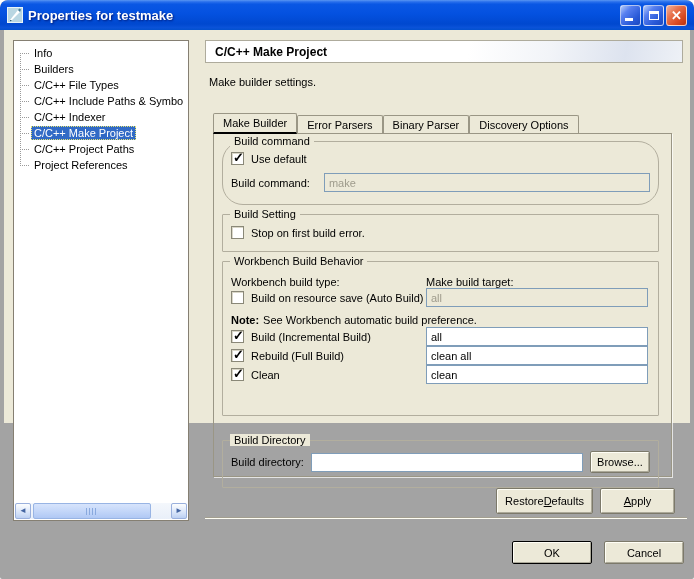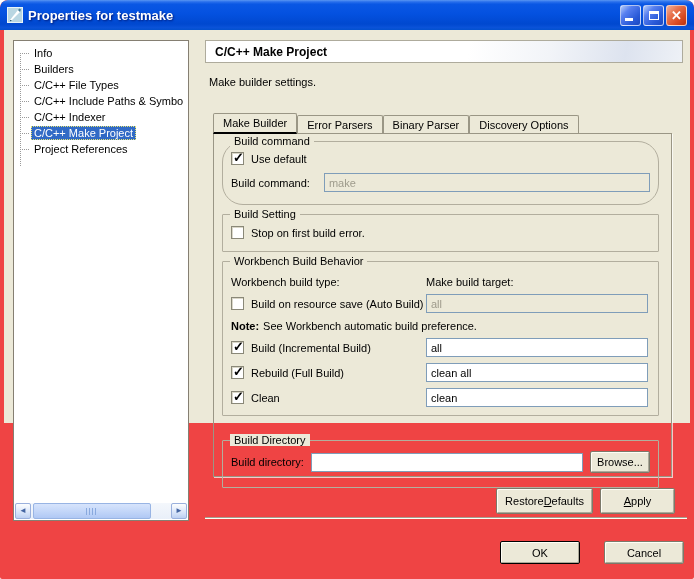--- a/index.html
+++ b/index.html
@@ -1,20 +1,20 @@
 <!DOCTYPE html>
 <html><head>
 <meta charset="utf-8">
 <style>
   * { box-sizing: border-box; margin: 0; padding: 0; }
   html,body { width:694px; height:579px; }
   body { font-family:"Liberation Sans", sans-serif; font-size:11px; color:#000; }
 
   .window { position:relative; width:694px; height:579px;
-            background:#ef4444; border-radius:8px 8px 2px 2px; overflow:hidden;text-decoration:underline; }
+            background:#a3a3a3; border-radius:8px 8px 2px 2px; overflow:hidden;text-decoration:underline; }
 
   
   .titlebar { position:absolute; left:0; top:0; width:100%; height:30px;
     background:linear-gradient(to bottom,#5a96f2 0%,#2a70ec 6%,#0a57e4 14%,#0451e0 46%,#0048cf 80%,#0a52d8 92%,#0351ce 100%);
     border-radius:7px 7px 0 0; display:flex; align-items:center; padding:0 7px; }
   .app-icon { width:16px; height:16px; margin-right:5px; flex:none; }
   .title-text { color:#fff; font-weight:bold; font-size:13px; text-shadow:1px 1px 2px rgba(0,10,90,.75); }
   .win-btns { margin-left:auto; display:flex; gap:2px; }
   .wbtn { width:21px; height:21px; border-radius:3px; border:1px solid rgba(255,255,255,.65);
           position:relative; cursor:default; }
@@ -90,21 +90,21 @@
   .g1 .row1 { margin-top:10px; }
   .g1 .row2 { margin-top:8px; }
   .g1 .row2 input { flex:1; margin-left:14px; }
 
   .g2 { margin-top:9px; height:38px; }
   .g2 .row1 { margin-top:11px; }
 
   .g3 { margin-top:9px; height:155px; }
   .g3 .labels { margin-top:14px; display:flex; }
   .g3 .labels span:first-child { width:195px; }
-  .g3 .wrow { margin-top:6px; height:19px; }
+  .g3 .wrow { height:19px; }
   .g3 .wcol { width:195px; display:flex; align-items:center; flex:none; }
   .g3 .wrow input { flex:1; margin-right:2px; }
   .g3 .note { margin-top:7px; margin-bottom:1px; }
   .g3 .note b { font-weight:bold; }
   .g3 .note span { margin-left:4px; }
 
   .g4 { margin-top:24px; height:48px; }
   .g4 .row1 { margin-top:10px; }
   .g4 .row1 .flabel { width:80px; flex:none; }
   .g4 input { flex:1; }
@@ -115,21 +115,21 @@
          box-shadow:inset 1px 1px 0 #fffef6, inset -1px -1px 0 #aca999;
          display:inline-flex; align-items:center; justify-content:center; }
   .btn.default { border-color:#000; box-shadow:inset 1px 1px 0 #fffef6, inset -1px -1px 0 #aca999, inset 0 0 0 1px #e6e3d2; }
   .accel { text-decoration:underline; }
   .browse-btn { width:60px; height:22px; margin-left:7px; flex:none; }
 
   .apply-row { position:absolute; top:458px; right:15px; display:flex; gap:7px; }
   .apply-row .btn { min-width:75px; padding:12px 8px; }
   .sep { position:absolute; top:487px; left:201px; right:3px; height:2px;
          border-top:1px solid #a39f90; border-bottom:1px solid #fffef4; }
-  .ok-row { position:absolute; top:511px; right:6px; display:flex; gap:24px; }
+  .ok-row { position:absolute; top:511px; right:6px; display:flex; gap:12px; }
   .ok-row .btn { width:80px; }
 </style>
 </head>
 <body>
 
 <div class="window">
 
   <div class="titlebar">
     <svg class="app-icon" viewBox="0 0 16 16">
       <rect x="0.5" y="0.5" width="15" height="15" fill="#b9d6e2" stroke="#e9f4f8"></rect>
@@ -175,20 +175,24 @@
         <div class="tree-row">
             <span class="stub"></span>
             <span class="tree-label">C/C++ Indexer</span>
           </div>
         <div class="tree-row">
             <span class="stub"></span>
             <span class="tree-label selected">C/C++ Make Project</span>
           </div>
         <div class="tree-row">
             <span class="stub"></span>
+            <span class="tree-label">C/C++ Project Paths</span>
+          </div>
+        <div class="tree-row">
+            <span class="stub"></span>
             <span class="tree-label">Project References</span>
           </div>
       </div>
       <div class="hscroll">
         <div class="sb-btn">◄</div>
         <div class="sb-track">
           <div class="sb-thumb">
               <span class="sb-grip"></span>
             </div>
         </div>

